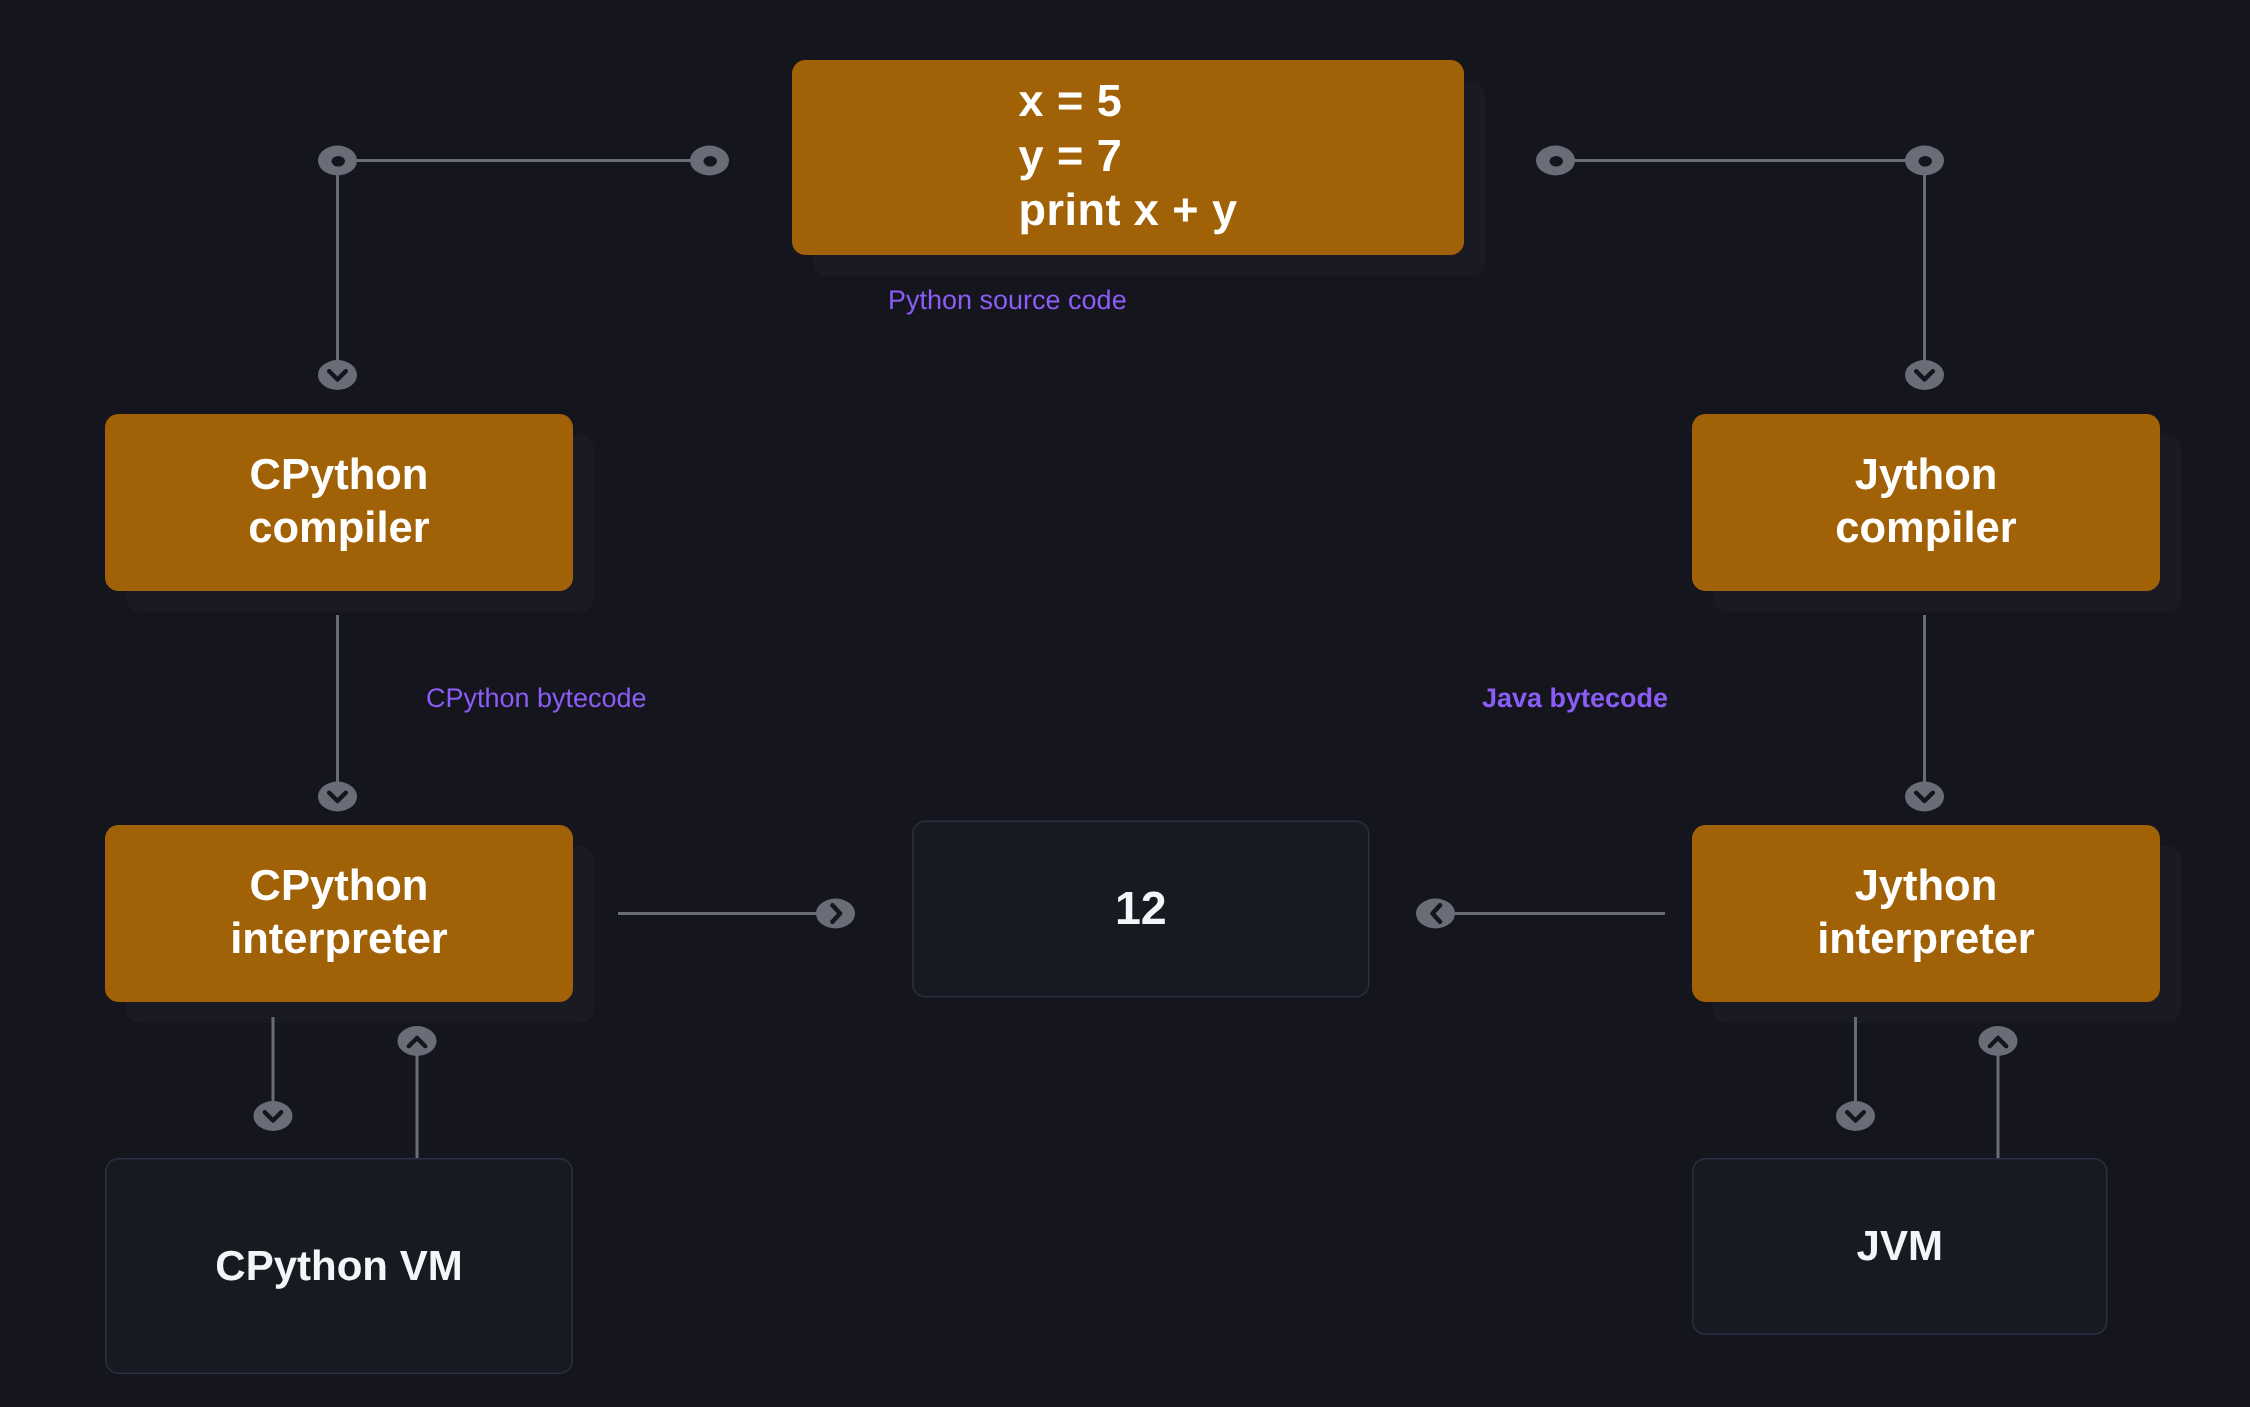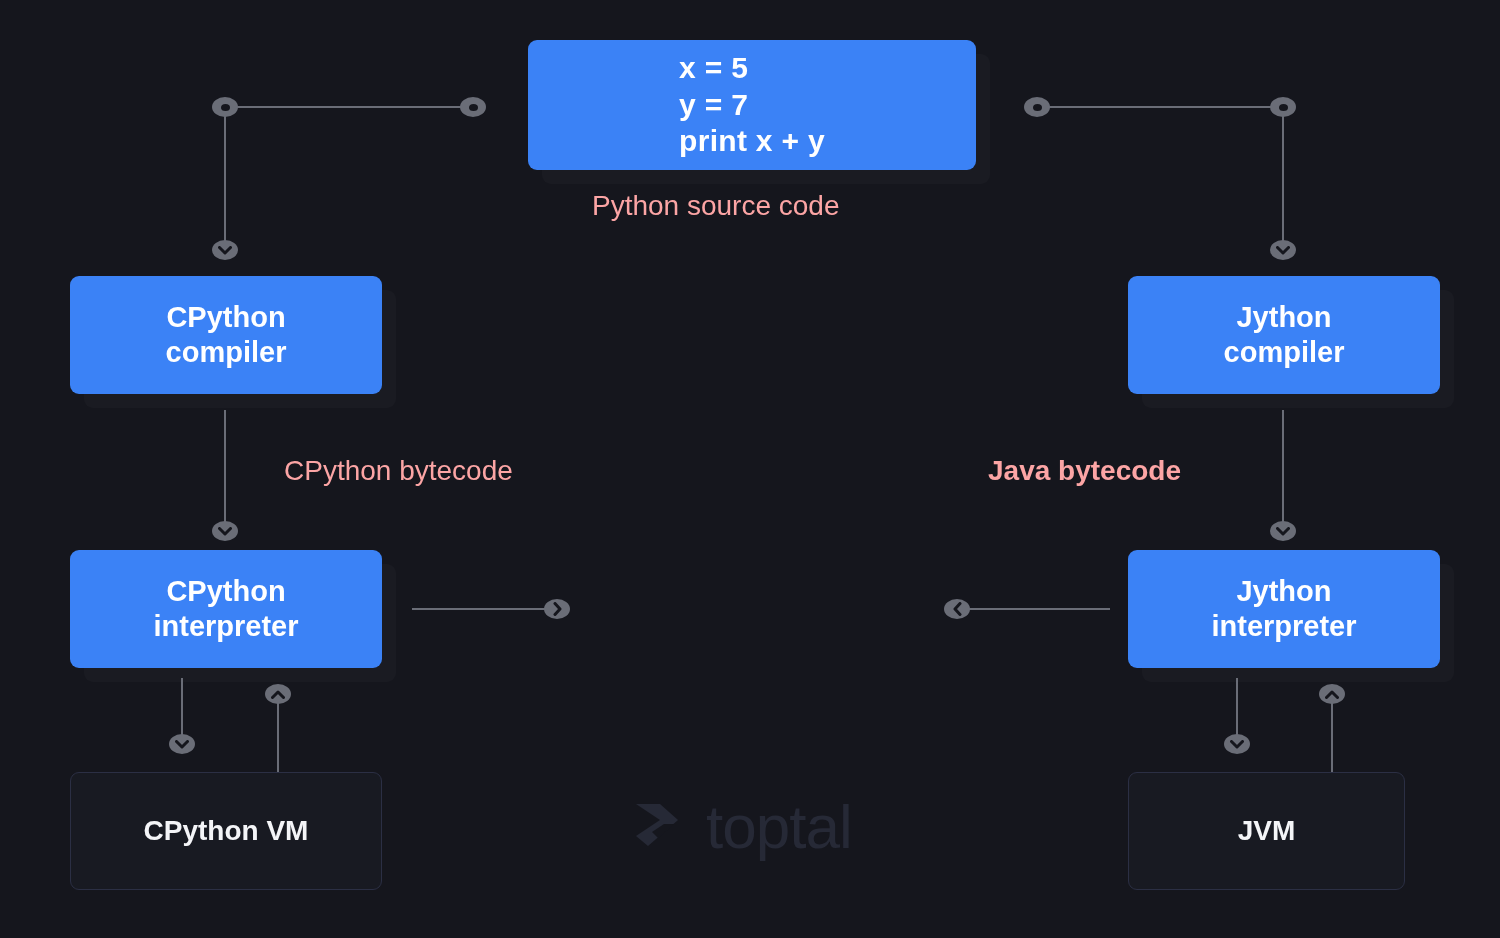--- a/index.html
+++ b/index.html
@@ -23,21 +23,21 @@
   .node {
     position: absolute;
     box-sizing: border-box;
     display: flex;
     align-items: center;
     justify-content: center;
     text-align: center;
     line-height: 1.22;
   }
   .node-blue {
-    background: #3b82f6;
+    background: #a16207;
     border-radius: 9px;
     color: #ffffff;
     font-weight: bold;
     box-shadow: 14px 14px 0 rgba(255,255,255,0.022);
   }
   .node-outline {
     background: #181a22;
     border: 1.5px solid #2b2f44;
     border-radius: 9px;
     color: #f4f5f8;
@@ -53,28 +53,28 @@
     text-align: left;
     white-space: pre;
     letter-spacing: 0.3px;
   }
 
   .box-cpython-compiler  { left: 70px;   top: 276px; width: 312px; height: 118px; font-size: 29px; }
   .box-jython-compiler   { left: 1128px; top: 276px; width: 312px; height: 118px; font-size: 29px; }
   .box-cpython-interp    { left: 70px;   top: 550px; width: 312px; height: 118px; font-size: 29px; }
   .box-jython-interp     { left: 1128px; top: 550px; width: 312px; height: 118px; font-size: 29px; }
   .box-result            { left: 608px;  top: 547px; width: 305px; height: 118px; font-size: 31px; }
-  .box-cpython-vm        { left: 70px;   top: 772px; width: 312px; height: 118px; font-size: 28px; }
+  .box-cpython-vm        { left: 70px;   top: 772px; width: 312px; height: 144px; font-size: 28px; }
   .box-jvm               { left: 1128px; top: 772px; width: 277px; height: 118px; font-size: 28px; }
 
   
   .caption {
     position: absolute;
-    color: #fca5a5;
-    font-size: 28px;
+    color: #8b5cf6;
+    font-size: 18px;
     white-space: nowrap;
   }
   .cap-source   { left: 592px; top: 190px; }
   .cap-cpybytes { left: 284px; top: 455px; }
   .cap-javabytes{ left: 988px; top: 455px; font-weight: bold; }
 
   
   .edge {
     position: absolute;
     background: #6a6d77;
@@ -173,20 +173,23 @@
 
   <div class="node node-blue box-cpython-interp">
     <span style="white-space:pre-line">CPython
 interpreter</span>
   </div>
   <div class="node node-blue box-jython-interp">
     <span style="white-space:pre-line">Jython
 interpreter</span>
   </div>
 
+  <div class="node node-outline box-result">
+    <span>12</span>
+  </div>
 
   <div class="edge edge-h" style="left:412px; top:608px; width:142px;"></div>
   <div class="cap-dot" style="left:544px; top:599px;">
     <svg width="9" height="14" viewBox="0 0 9 14">
         <path d="M2 1.5 L7 7 L2 12.5" fill="none" stroke="#15161d" stroke-width="3" stroke-linecap="round" stroke-linejoin="round"></path>
       </svg>
   </div>
 
   <div class="edge edge-h" style="left:968px; top:608px; width:142px;"></div>
   <div class="cap-dot" style="left:944px; top:599px;">
@@ -221,24 +224,14 @@
       </svg>
   </div>
 
   <div class="node node-outline box-cpython-vm">
     <span>CPython VM</span>
   </div>
   <div class="node node-outline box-jvm">
     <span>JVM</span>
   </div>
 
-  <div class="toptal">
-    <span>
-      <svg width="62" height="62" viewBox="0 0 62 62">
-        <path d="M6 10 L30 10 L48 26 L30 26 Z" fill="#262936"></path>
-        <path d="M30 26 L48 26 L18 52 L6 42 Z" fill="#262936"></path>
-        <path d="M34 30 L44 30 L28 44 L22 38 Z" fill="#15161d"></path>
-      </svg>
-    </span>
-    <span class="toptal-word">toptal</span>
-  </div>
 
 </div>
 
 </body></html>

